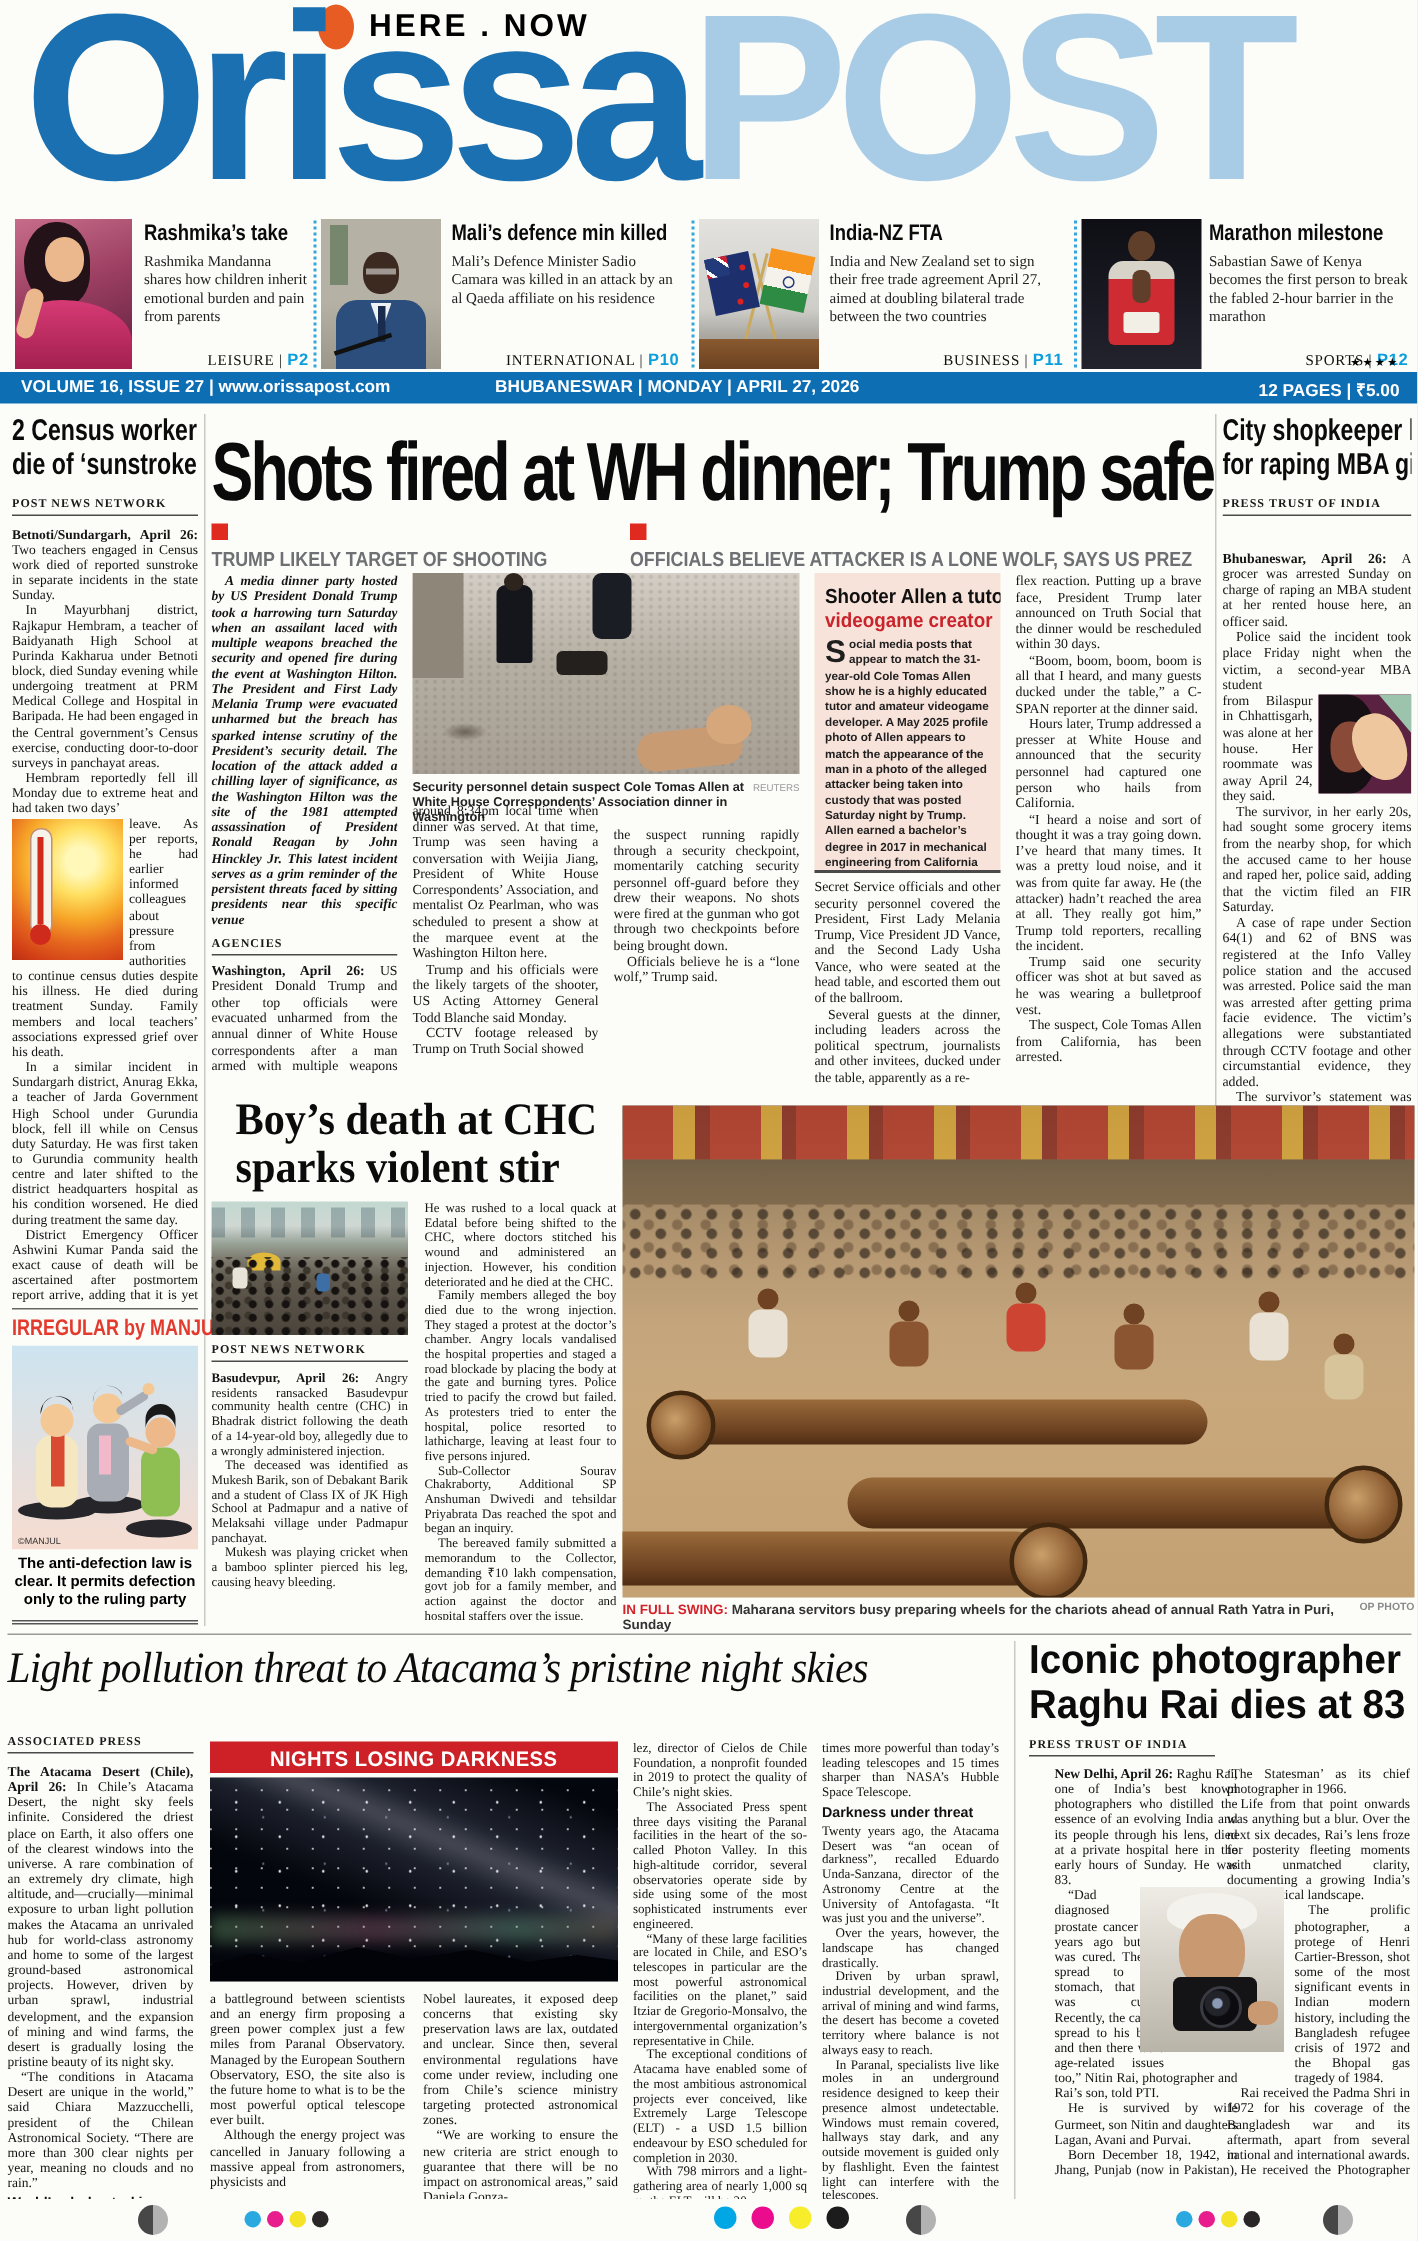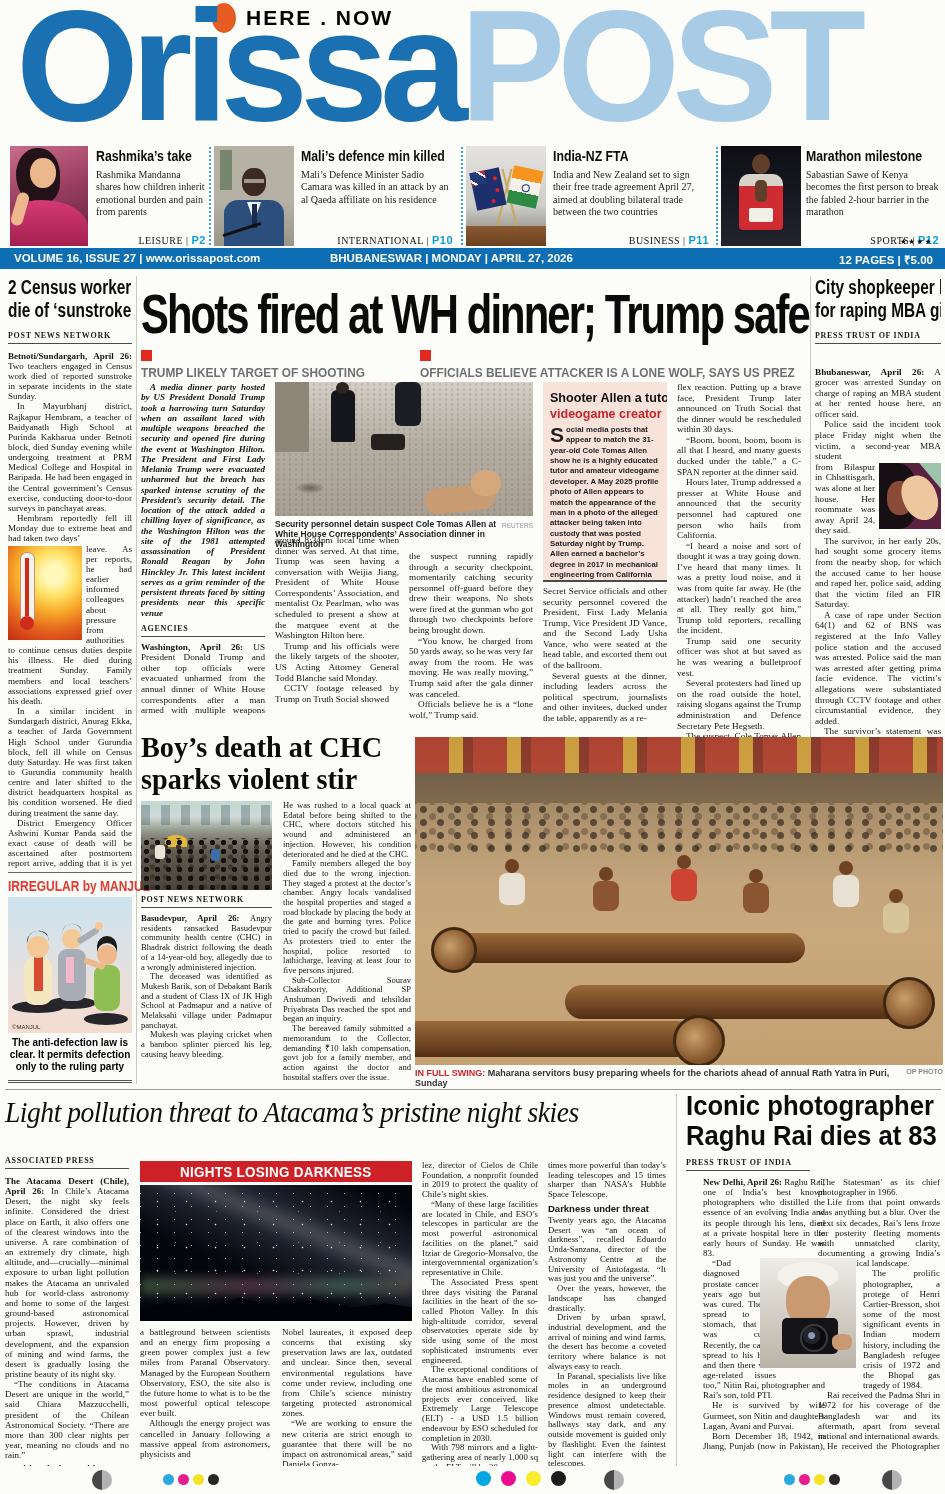--- a/index.html
+++ b/index.html
@@ -269,21 +269,20 @@
   <div class="s bt c9 cont" style="left:275px;top:535px;width:124px;height:190px;">
     <div class="pl cont">
         <p>around 8:34pm local time when dinner was served. At that time, Trump was seen having a conversation with Weijia Jiang, President of White House Correspondents’ Association, and mentalist Oz Pearlman, who was scheduled to present a show at the marquee event at the Washington Hilton here.</p>
         <p>Trump and his officials were the likely targets of the shooter, US Acting Attorney General Todd Blanche said Monday.</p>
         <p>CCTV footage released by Trump on Truth Social showed</p>
       </div>
   </div>
   <div class="s bt c9 cont" style="left:409px;top:551px;width:124px;height:190px;">
     <div class="pl cont">
         <p>the suspect running rapidly through a security checkpoint, momentarily catching security personnel off-guard before they drew their weapons. No shots were fired at the gunman who got through two checkpoints before being brought down.</p>
-        <p>“You know, he charged from 50 yards away, so he was very far away from the room. He was moving. He was really moving,” Trump said after the gala dinner was canceled.</p>
         <p>Officials believe he is a “lone wolf,” Trump said.</p>
       </div>
   </div>
 
   <div class="sbox" style="left:543px;top:382px;width:110px;height:185px;">
     <div class="sbt">Shooter Allen a tutor,</div>
     <div class="sbt red">videogame creator</div>
     <p class="sbody">Social media posts that appear to match the 31-year-old Cole Tomas Allen show he is a highly educated tutor and amateur videogame developer. A May 2025 profile photo of Allen appears to match the appearance of the man in a photo of the alleged attacker being taken into custody that was posted Saturday night by Trump. Allen earned a bachelor’s degree in 2017 in mechanical engineering from California Institute of Technology in Pasadena.</p>
   </div>
   <div class="s bt c9 cont" style="left:543px;top:586px;width:124px;height:155px;">
@@ -293,21 +292,20 @@
       </div>
   </div>
 
   <div class="s bt c9 cont" style="left:677px;top:382px;width:124px;height:359px;">
     <div class="pl cont">
         <p>flex reaction. Putting up a brave face, President Trump later announced on Truth Social that the dinner would be rescheduled within 30 days.</p>
         <p>“Boom, boom, boom, boom is all that I heard, and many guests ducked under the table,” a C-SPAN reporter at the dinner said.</p>
         <p>Hours later, Trump addressed a presser at White House and announced that the security personnel had captured one person who hails from California.</p>
         <p>“I heard a noise and sort of thought it was a tray going down. I’ve heard that many times. It was a pretty loud noise, and it was from quite far away. He (the attacker) hadn’t reached the area at all. They really got him,” Trump told reporters, recalling the incident.</p>
         <p>Trump said one security officer was shot at but saved as he was wearing a bulletproof vest.</p>
-        <p>Several protesters had lined up on the road outside the hotel, raising slogans against the Trump administration and Defence Secretary Pete Hegseth.</p>
         <p>The suspect, Cole Tomas Allen from California, has been arrested.</p>
       </div>
   </div>
 
   <div class="s" style="left:815px;top:276px;width:126px;height:465px;overflow:hidden;">
     <div>
         <div class="cln">City shopkeeper held</div>
         <div class="cln">for raping MBA girl</div>
       </div>
     <div class="byline" style="margin-top:9px;">PRESS TRUST OF INDIA</div>
@@ -324,21 +322,21 @@
       </div>
       <div class="pl cont">
           <p>from Bilaspur in Chhattisgarh, was alone at her house. Her roommate was away April 24, they said.</p>
           <p>The survivor, in her early 20s, had sought some grocery items from the nearby shop, for which the accused came to her house and raped her, police said, adding that the victim filed an FIR Saturday.</p>
           <p>A case of rape under Section 64(1) and 62 of BNS was registered at the Info Valley police station and the accused was arrested. Police said the man was arrested after getting prima facie evidence. The victim’s allegations were substantiated through CCTV footage and other circumstantial evidence, they added.</p>
           <p>The survivor’s statement was also recorded before a magistrate, and she was medically examined. Further probe is in progress.</p>
         </div>
     </div>
   </div>
 
-  <div class="s" style="left:141px;top:731px;width:272px;height:68px;">
+  <div class="s" style="left:157px;top:731px;width:272px;height:68px;">
     <div>
         <div class="chcln">Boy’s death at CHC</div>
         <div class="chcln">sparks violent stir</div>
       </div>
   </div>
   <div class="photo" style="left:141px;top:801px;width:131px;height:89px;background:linear-gradient(180deg,#c2d8d0 0%,#cfd8d4 18%,#97a094 32%,#7b776b 44%,#5f594e 58%,#4a443c 100%);">
     <div class="s" style="left:0;top:4px;width:100%;height:20px;background:repeating-linear-gradient(90deg,rgba(40,70,80,.5) 0 9px,transparent 9px 20px);opacity:.6;"></div>
     <div class="s" style="left:24px;top:34px;width:22px;height:12px;background:#e3b93a;border-radius:50% 50% 0 0;"></div>
     <div class="s" style="left:0;bottom:0;width:100%;height:58%;background-image:radial-gradient(circle,#151210 2.4px,transparent 3px),radial-gradient(circle,#3d362d 2.2px,transparent 3px);background-size:11px 9px,13px 10px;background-position:0 0,5px 4px;"></div>
     <div class="s" style="left:14px;top:44px;width:10px;height:14px;background:#e8e4d8;border-radius:3px;"></div>
@@ -422,22 +420,22 @@
   </div>
   <div class="s bt c9s cont" style="left:282px;top:1327px;width:130px;height:139px;">
     <div class="pl cont">
         <p>Nobel laureates, it exposed deep concerns that existing sky preservation laws are lax, outdated and unclear. Since then, several environmental regulations have come under review, including one from Chile’s science ministry targeting protected astronomical zones.</p>
         <p>“We are working to ensure the new criteria are strict enough to guarantee that there will be no impact on astronomical areas,” said Daniela Gonza-</p>
       </div>
   </div>
   <div class="s bt c87 cont" style="left:422px;top:1161px;width:116px;height:305px;">
     <div class="pl cont">
         <p>lez, director of Cielos de Chile Foundation, a nonprofit founded in 2019 to protect the quality of Chile’s night skies.</p>
+        <p>The Associated Press spent three days visiting the Paranal facilities in the heart of the so-called Photon Valley. In this high-altitude corridor, several observatories operate side by side using some of the most sophisticated instruments ever engineered.</p>
         <p>“Many of these large facilities are located in Chile, and ESO’s telescopes in particular are the most powerful astronomical facilities on the planet,” said Itziar de Gregorio-Monsalvo, the intergovernmental organization’s representative in Chile.</p>
-        <p>The Associated Press spent three days visiting the Paranal facilities in the heart of the so-called Photon Valley. In this high-altitude corridor, several observatories operate side by side using some of the most sophisticated instruments ever engineered.</p>
         <p>The exceptional conditions of Atacama have enabled some of the most ambitious astronomical projects ever conceived, like Extremely Large Telescope (ELT) - a USD 1.5 billion endeavour by ESO scheduled for completion in 2030.</p>
         <p>With 798 mirrors and a light-gathering area of nearly 1,000 sq m, the ELT will be 20</p>
       </div>
   </div>
   <div class="s bt c87 cont" style="left:548px;top:1161px;width:118px;height:305px;">
     <div class="pl cont">
         <p>times more powerful than today’s leading telescopes and 15 times sharper than NASA’s Hubble Space Telescope.</p>
       </div>
     <div class="subhead">Darkness under threat</div>
     <div class="pl cont">

